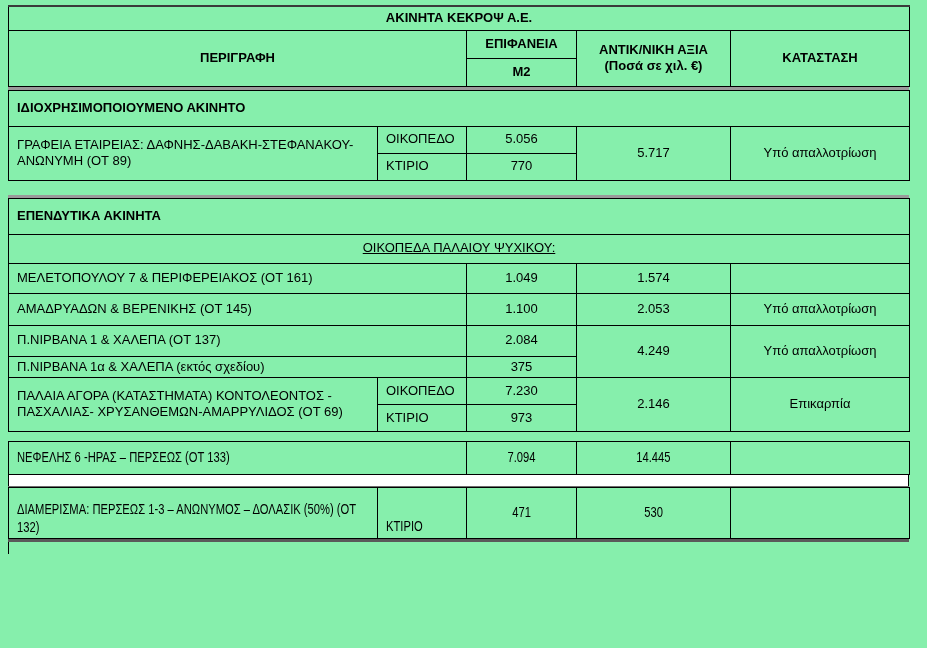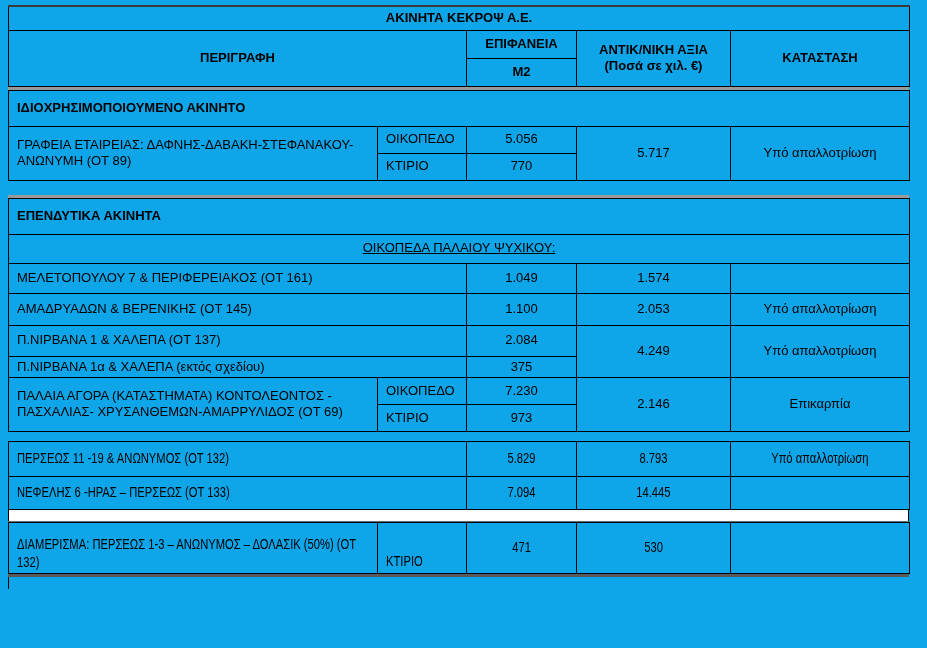--- a/index.html
+++ b/index.html
@@ -2,21 +2,21 @@
 <html lang="el"><head>
 <meta charset="utf-8">
 <style>
   * { box-sizing: border-box; }
   html,body { margin:0; padding:0; }
   body {
     width:927px; height:648px; overflow:hidden;
     background:#ffffff; color:#000;
     font-family:"Liberation Sans", sans-serif;
   }
-  .page { position:relative; width:927px; height:648px; background:#0ea5e9; }
+  .page { position:relative; width:927px; height:648px; background:#86efac; }
   .doc { position:absolute; left:8px; top:5px; width:901px; }
 
   table.grid { border-collapse:collapse; table-layout:fixed; width:901px; }
   table.grid td {
     border:1px solid #000;
     font-size:13px; line-height:1.25;
     padding:2px 8px; vertical-align:middle;
     overflow:hidden;
   }
   .c { text-align:center; }
@@ -209,26 +209,20 @@
 
     <table class="grid t-sec3">
       <colgroup>
           <col style="width:369px">
           <col style="width:89px">
           <col style="width:110px">
           <col style="width:154px">
           <col style="width:179px">
         </colgroup>
       <tbody>
-      <tr class="row1">
-        <td colspan="2" class="desc"><span class="cx left">ΠΕΡΣΕΩΣ 11 -19 &amp; ΑΝΩΝΥΜΟΣ (ΟΤ 132)</span></td>
-        <td class="num"><span class="cx">5.829</span></td>
-        <td class="num"><span class="cx">8.793</span></td>
-        <td class="status"><span class="cx">Υπό απαλλοτρίωση</span></td>
-      </tr>
       <tr class="row2">
         <td colspan="2" class="desc"><span class="cx left">ΝΕΦΕΛΗΣ 6 -ΗΡΑΣ – ΠΕΡΣΕΩΣ (ΟΤ 133)</span></td>
         <td class="num"><span class="cx">7.094</span></td>
         <td class="num"><span class="cx">14.445</span></td>
         <td class="status"><span class="cx"></span></td>
       </tr>
     </tbody>
       </table>
 
     <div class="empty-strip"></div>

